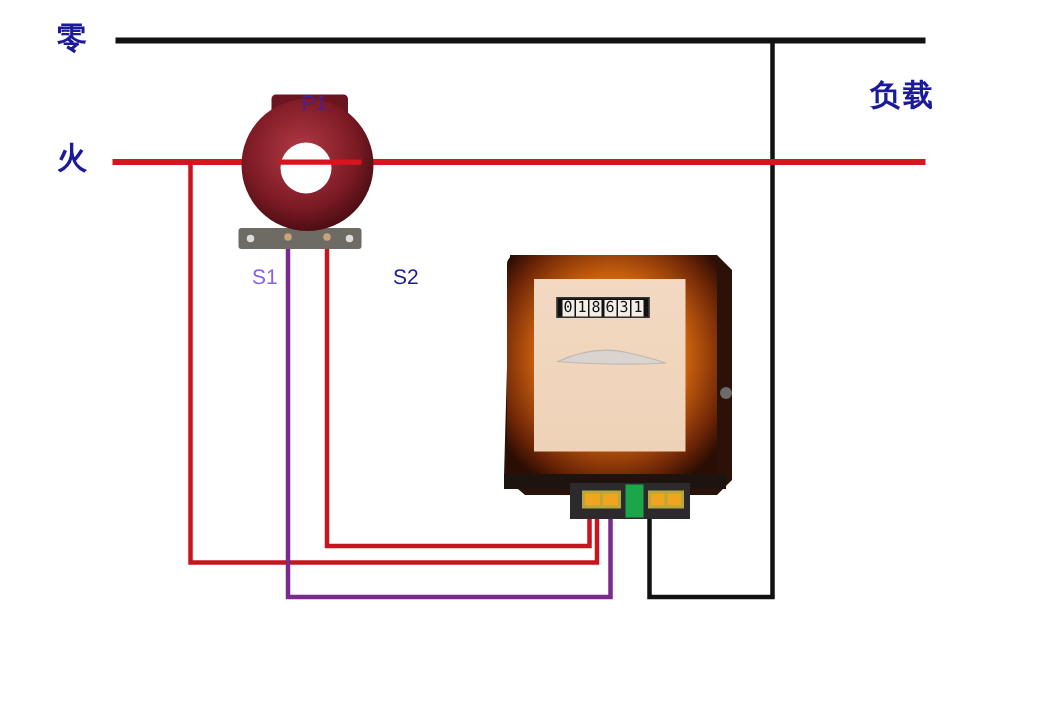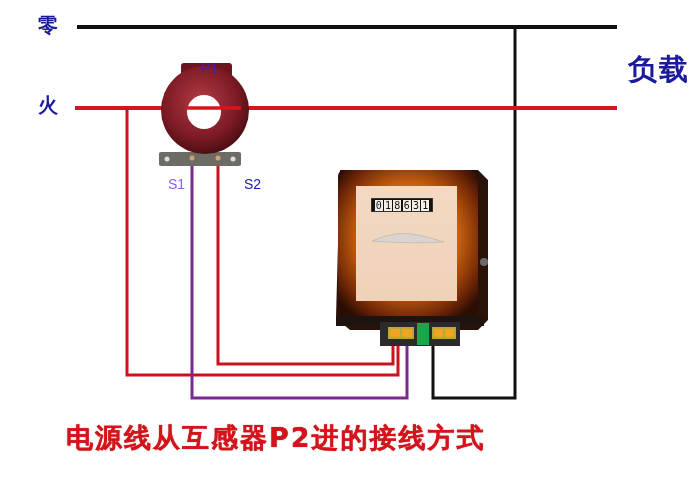--- a/index.html
+++ b/index.html
@@ -1,25 +1,25 @@
 <!DOCTYPE html>
 <html><head>
 <meta charset="utf-8">
 <style>
   html, body { margin: 0; padding: 0; background: #ffffff; }
   body { width: 696px; height: 478px; overflow: hidden; position: relative; font-family: "DejaVu Sans", sans-serif; }
   .canvas { position: absolute; left: 0; top: 0; width: 696px; height: 478px; }
   .label { position: absolute; font-family: "DejaVu Serif", serif; font-weight: bold; color: #1a1a9a; }
   .lbl-zero { left: 38px; top: 12px; font-size: 20px; }
   .lbl-fire { left: 38px; top: 92px; font-size: 20px; }
-  .lbl-load { left: 628px; top: 50px; font-size: 29px; letter-spacing: 2px; text-align: center; }
+  .lbl-load { left: 580px; top: 50px; font-size: 20px; letter-spacing: 2px; text-align: center; }
   .ct-label { position: absolute; font-family: "Liberation Sans", sans-serif; font-size: 14px; }
   .p1 { left: 201px; top: 60px; color: #4c1d95; font-weight: normal; }
   .s1 { left: 168px; top: 176px; color: #8b5cf6; }
-  .s2 { left: 221px; top: 176px; color: #1a1a9a; padding-left: 23px; }
+  .s2 { left: 239px; top: 176px; color: #1a1a9a; padding-left: 23px; }
   .caption { position: absolute; left: 66px; top: 420px; font-family: "DejaVu Sans", sans-serif; font-weight: bold; font-size: 27px; color: #d4141a; letter-spacing: 2px; white-space: nowrap; text-shadow: 0 0 1px #a00; }
   .meter-display { position: absolute; left: 371px; top: 198px; width: 62px; height: 14px; background: #111; border: 1px solid #333; display: flex; align-items: center; justify-content: space-around; padding: 0 2px; box-sizing: border-box; }
   .digit { font-family: "DejaVu Sans Mono", monospace; font-size: 10px; color: #111; background: #f4efe6; width: 8px; height: 11px; line-height: 11px; text-align: center; }
 </style>
 </head>
 <body>
 
 <div class="canvas">
   <svg width="696" height="478" viewBox="0 0 696 478" xmlns="http://www.w3.org/2000/svg">
     <defs>
@@ -92,14 +92,13 @@
   </div>
 
   <div class="label lbl-zero">零</div>
   <div class="label lbl-fire">火</div>
   <div class="label lbl-load">负载</div>
 
   <div class="ct-label p1">P1</div>
   <div class="ct-label s1">S1</div>
   <div class="ct-label s2">S2</div>
 
-  <div class="caption">电源线从互感器P2进的接线方式</div>
 </div>
 
 </body></html>

